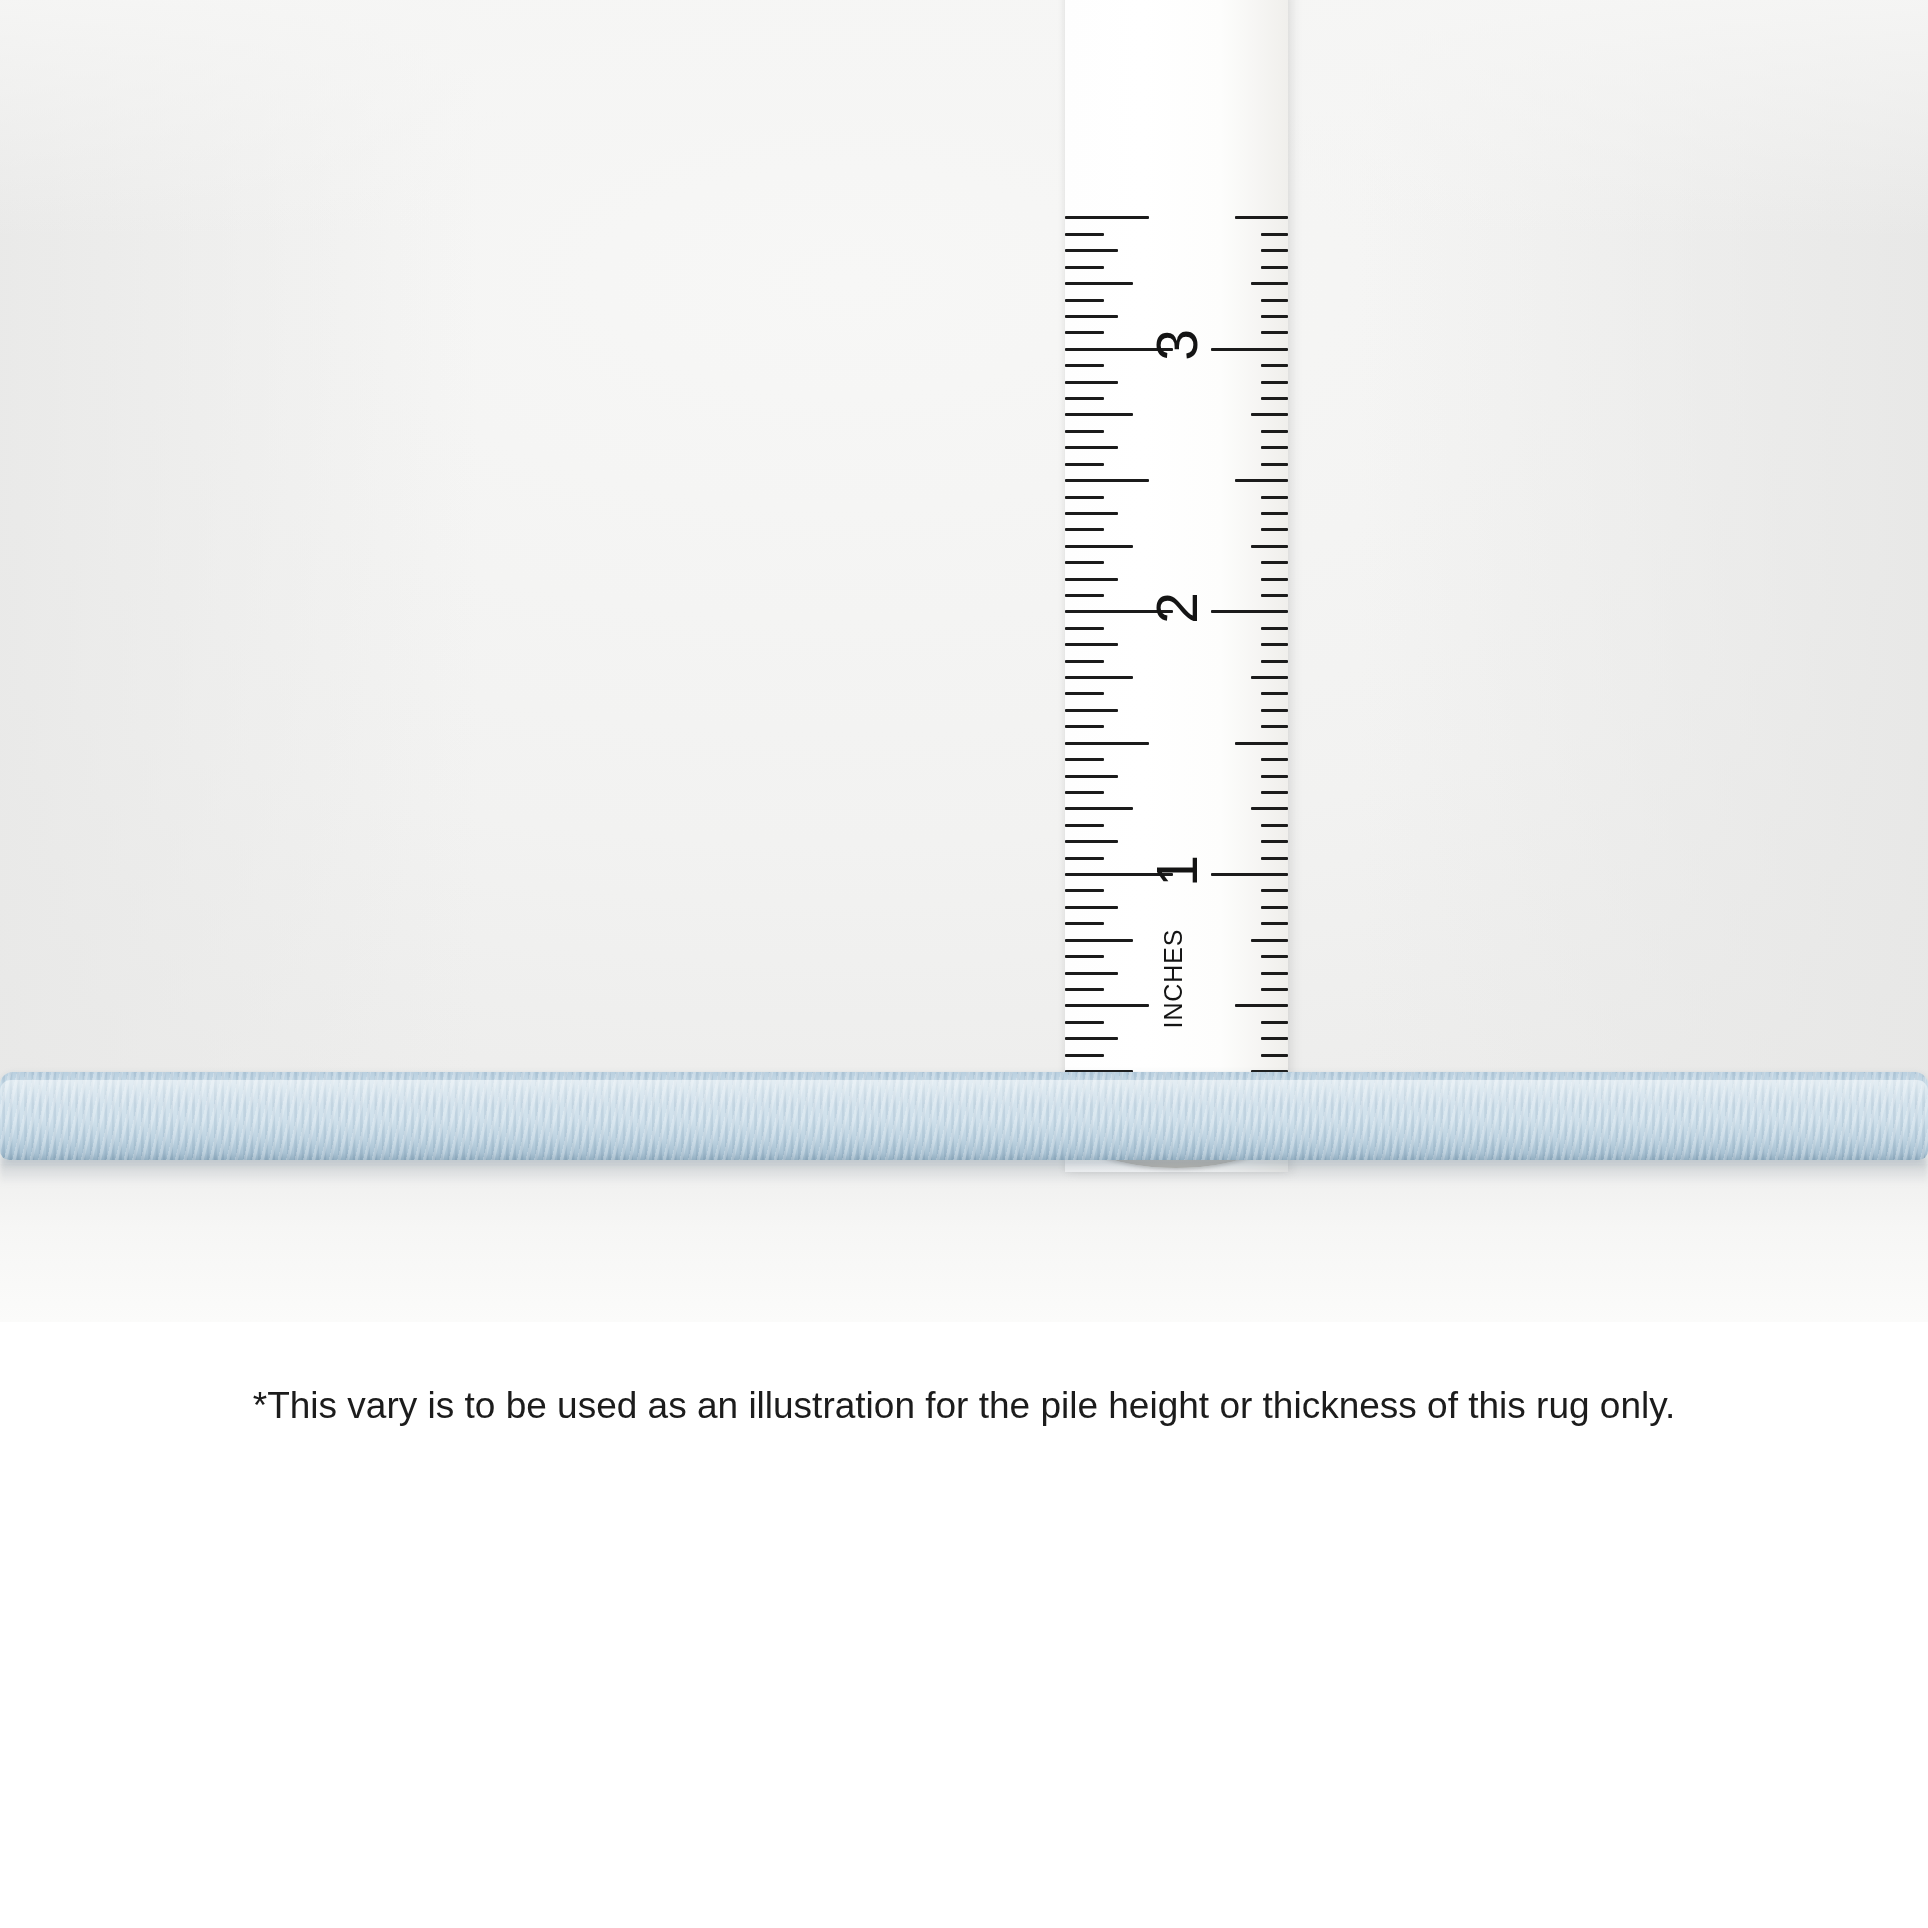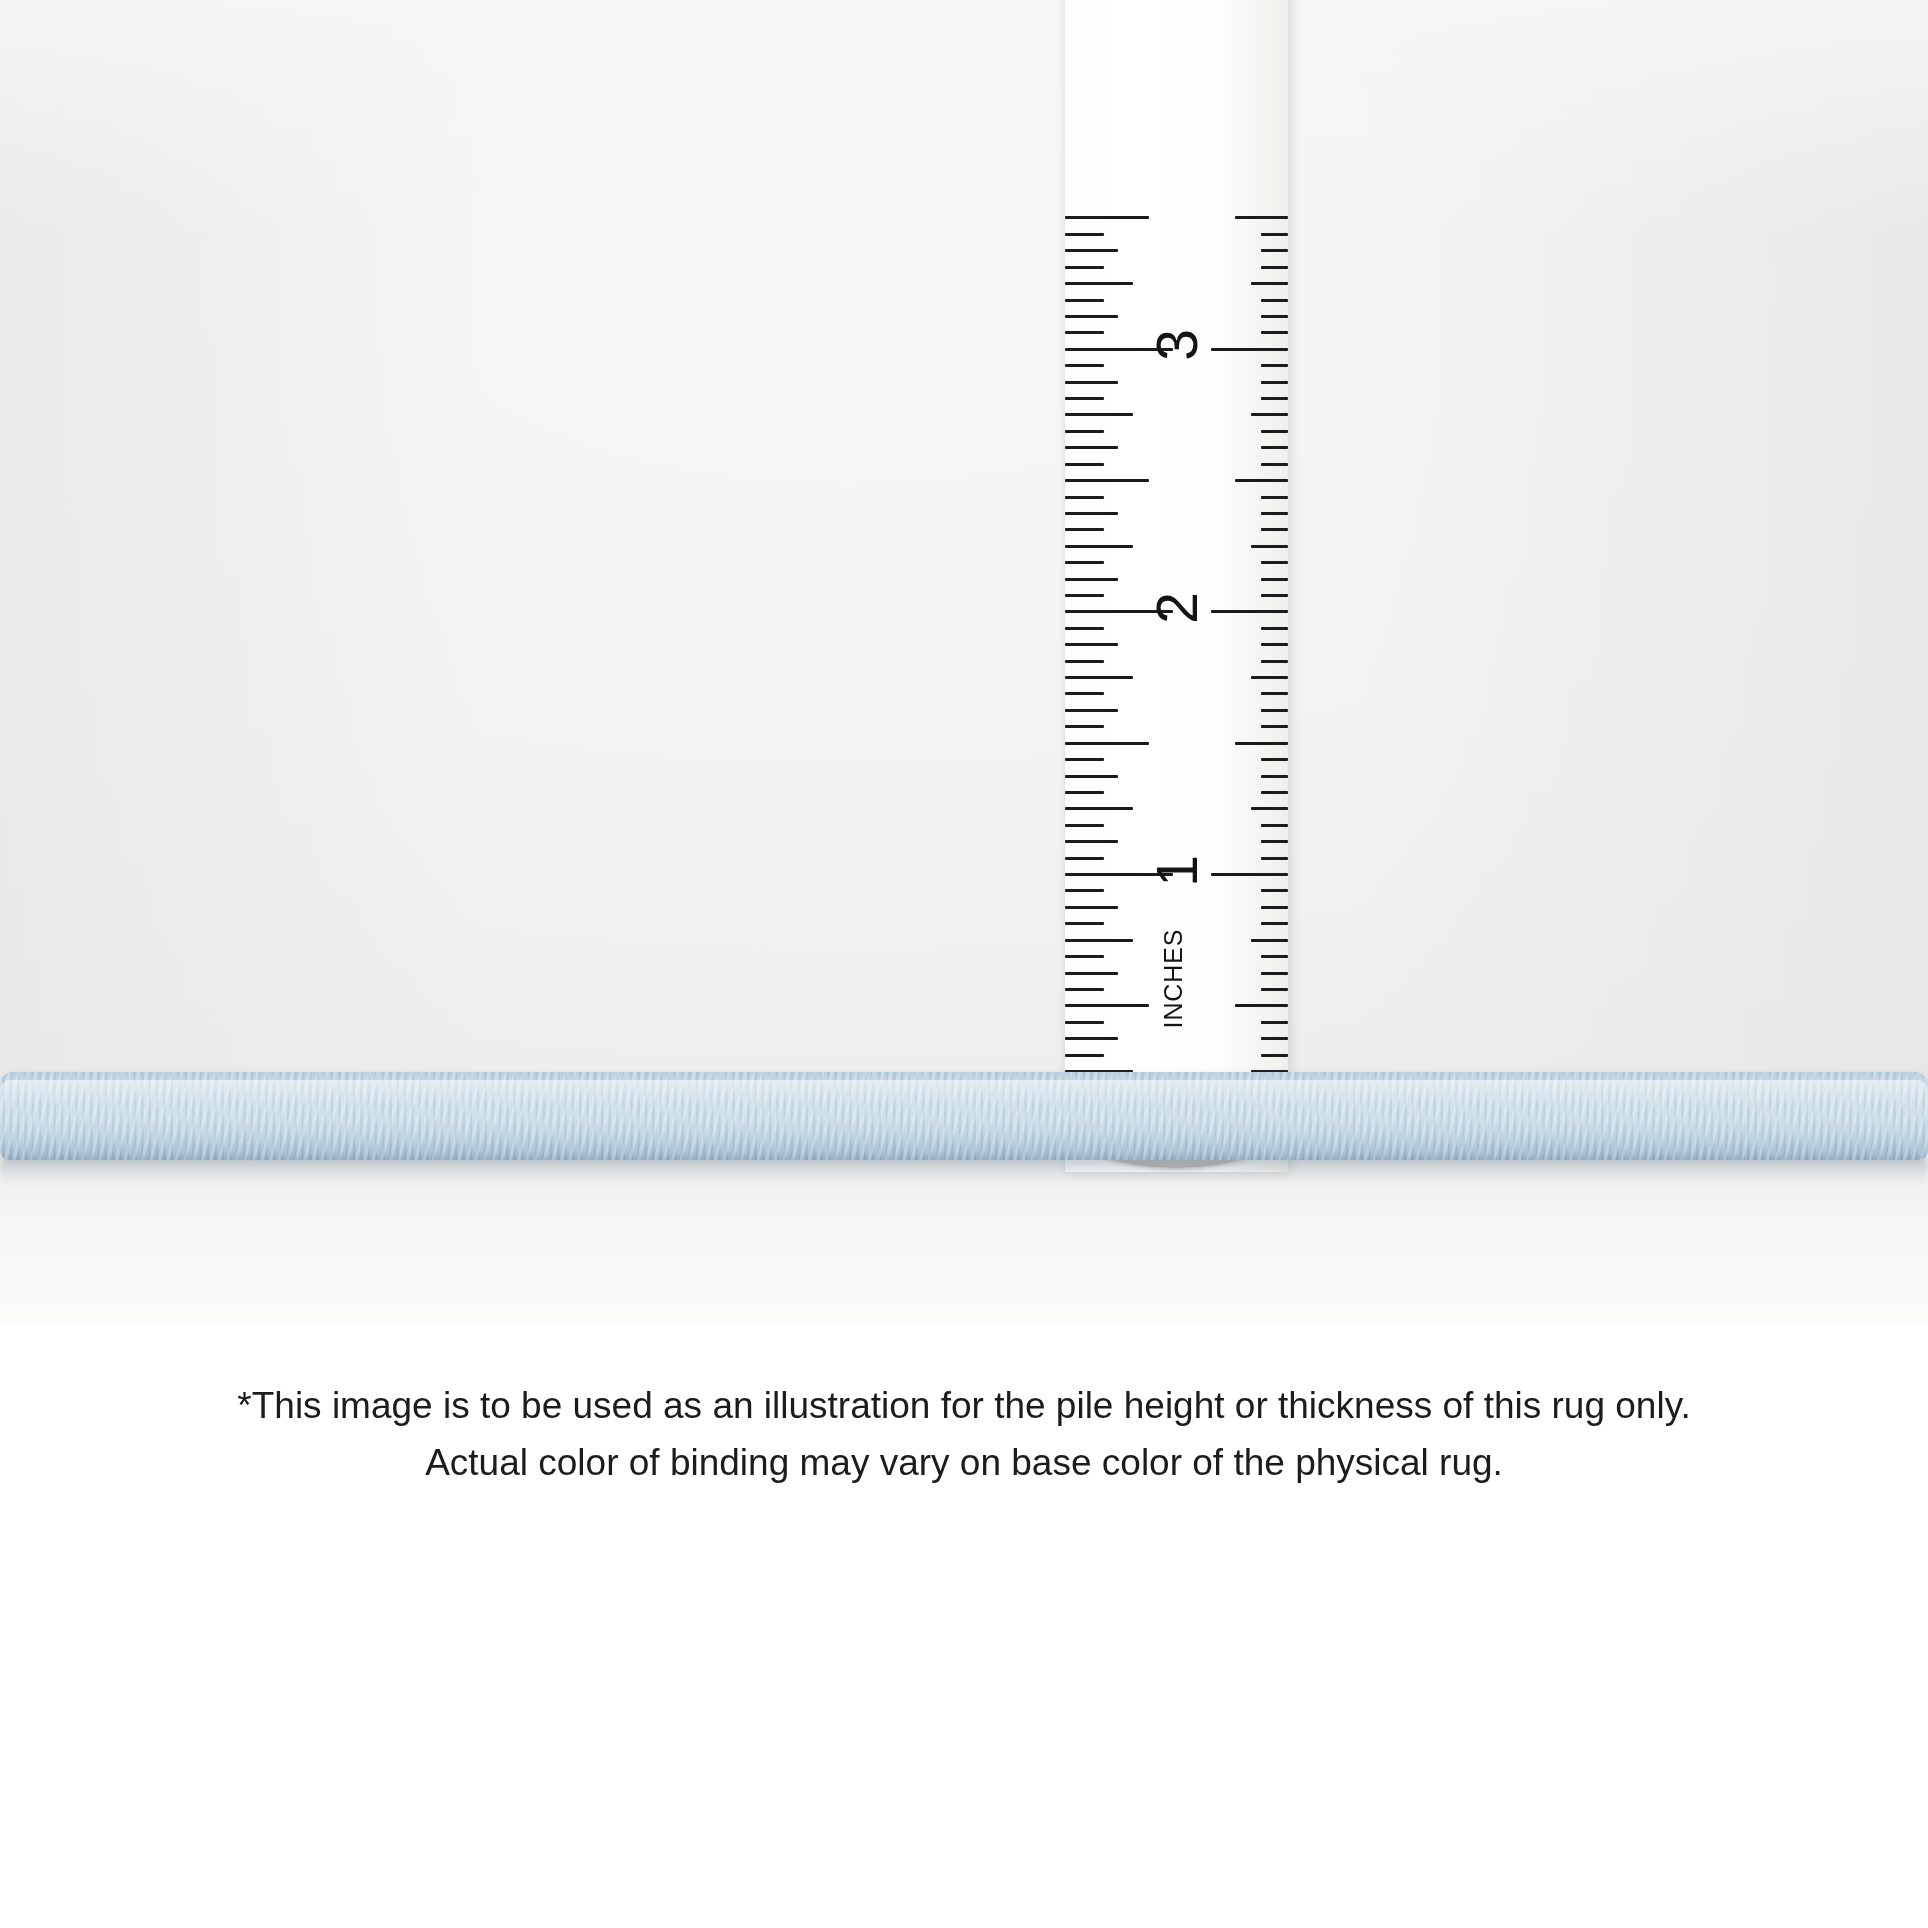--- a/index.html
+++ b/index.html
@@ -387,18 +387,17 @@
     <div class="rug">
       <div class="rug-body"></div>
       <div class="rug-stitch"></div>
       <div class="rug-stitch-2"></div>
       <div class="rug-highlight"></div>
     </div>
 
   </div>
 
   <div class="caption">
-    <span class="caption-line">*This image is to be used as an illustration for the pile height or thickness of this rug only.</span>
-    <span class="caption-line">Actual color of binding may vary on base color of the physical rug.</span>
+    <span class="caption-line">*This vary is to be used as an illustration for the pile height or thickness of this rug only.</span>
   </div>
 
 </div>
 
 
 </body></html>

